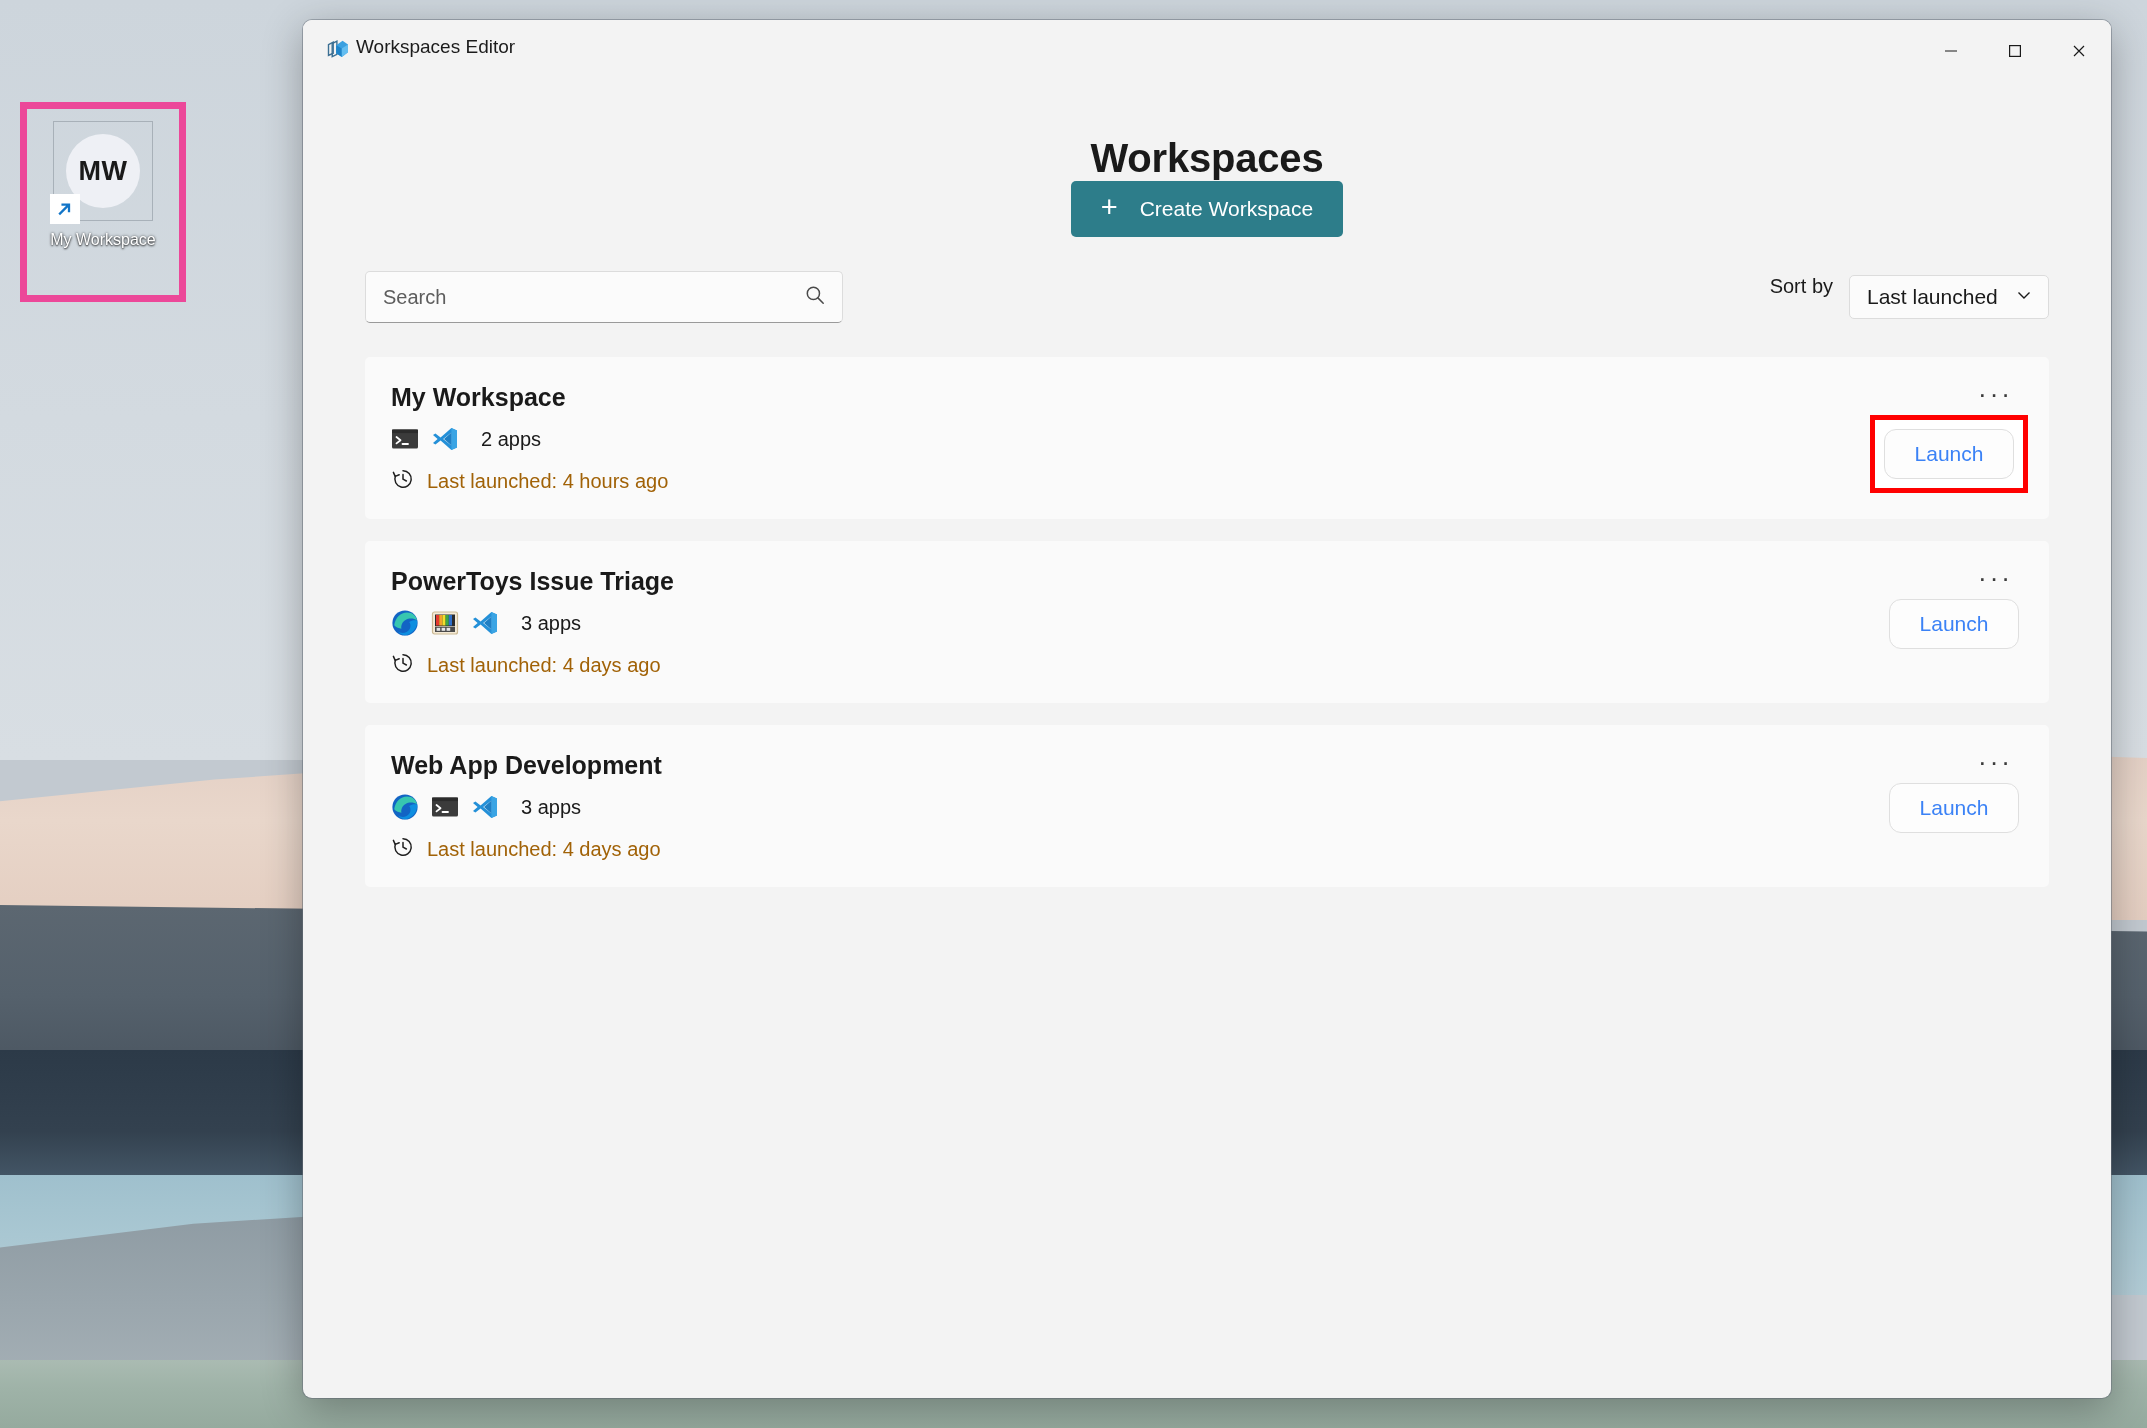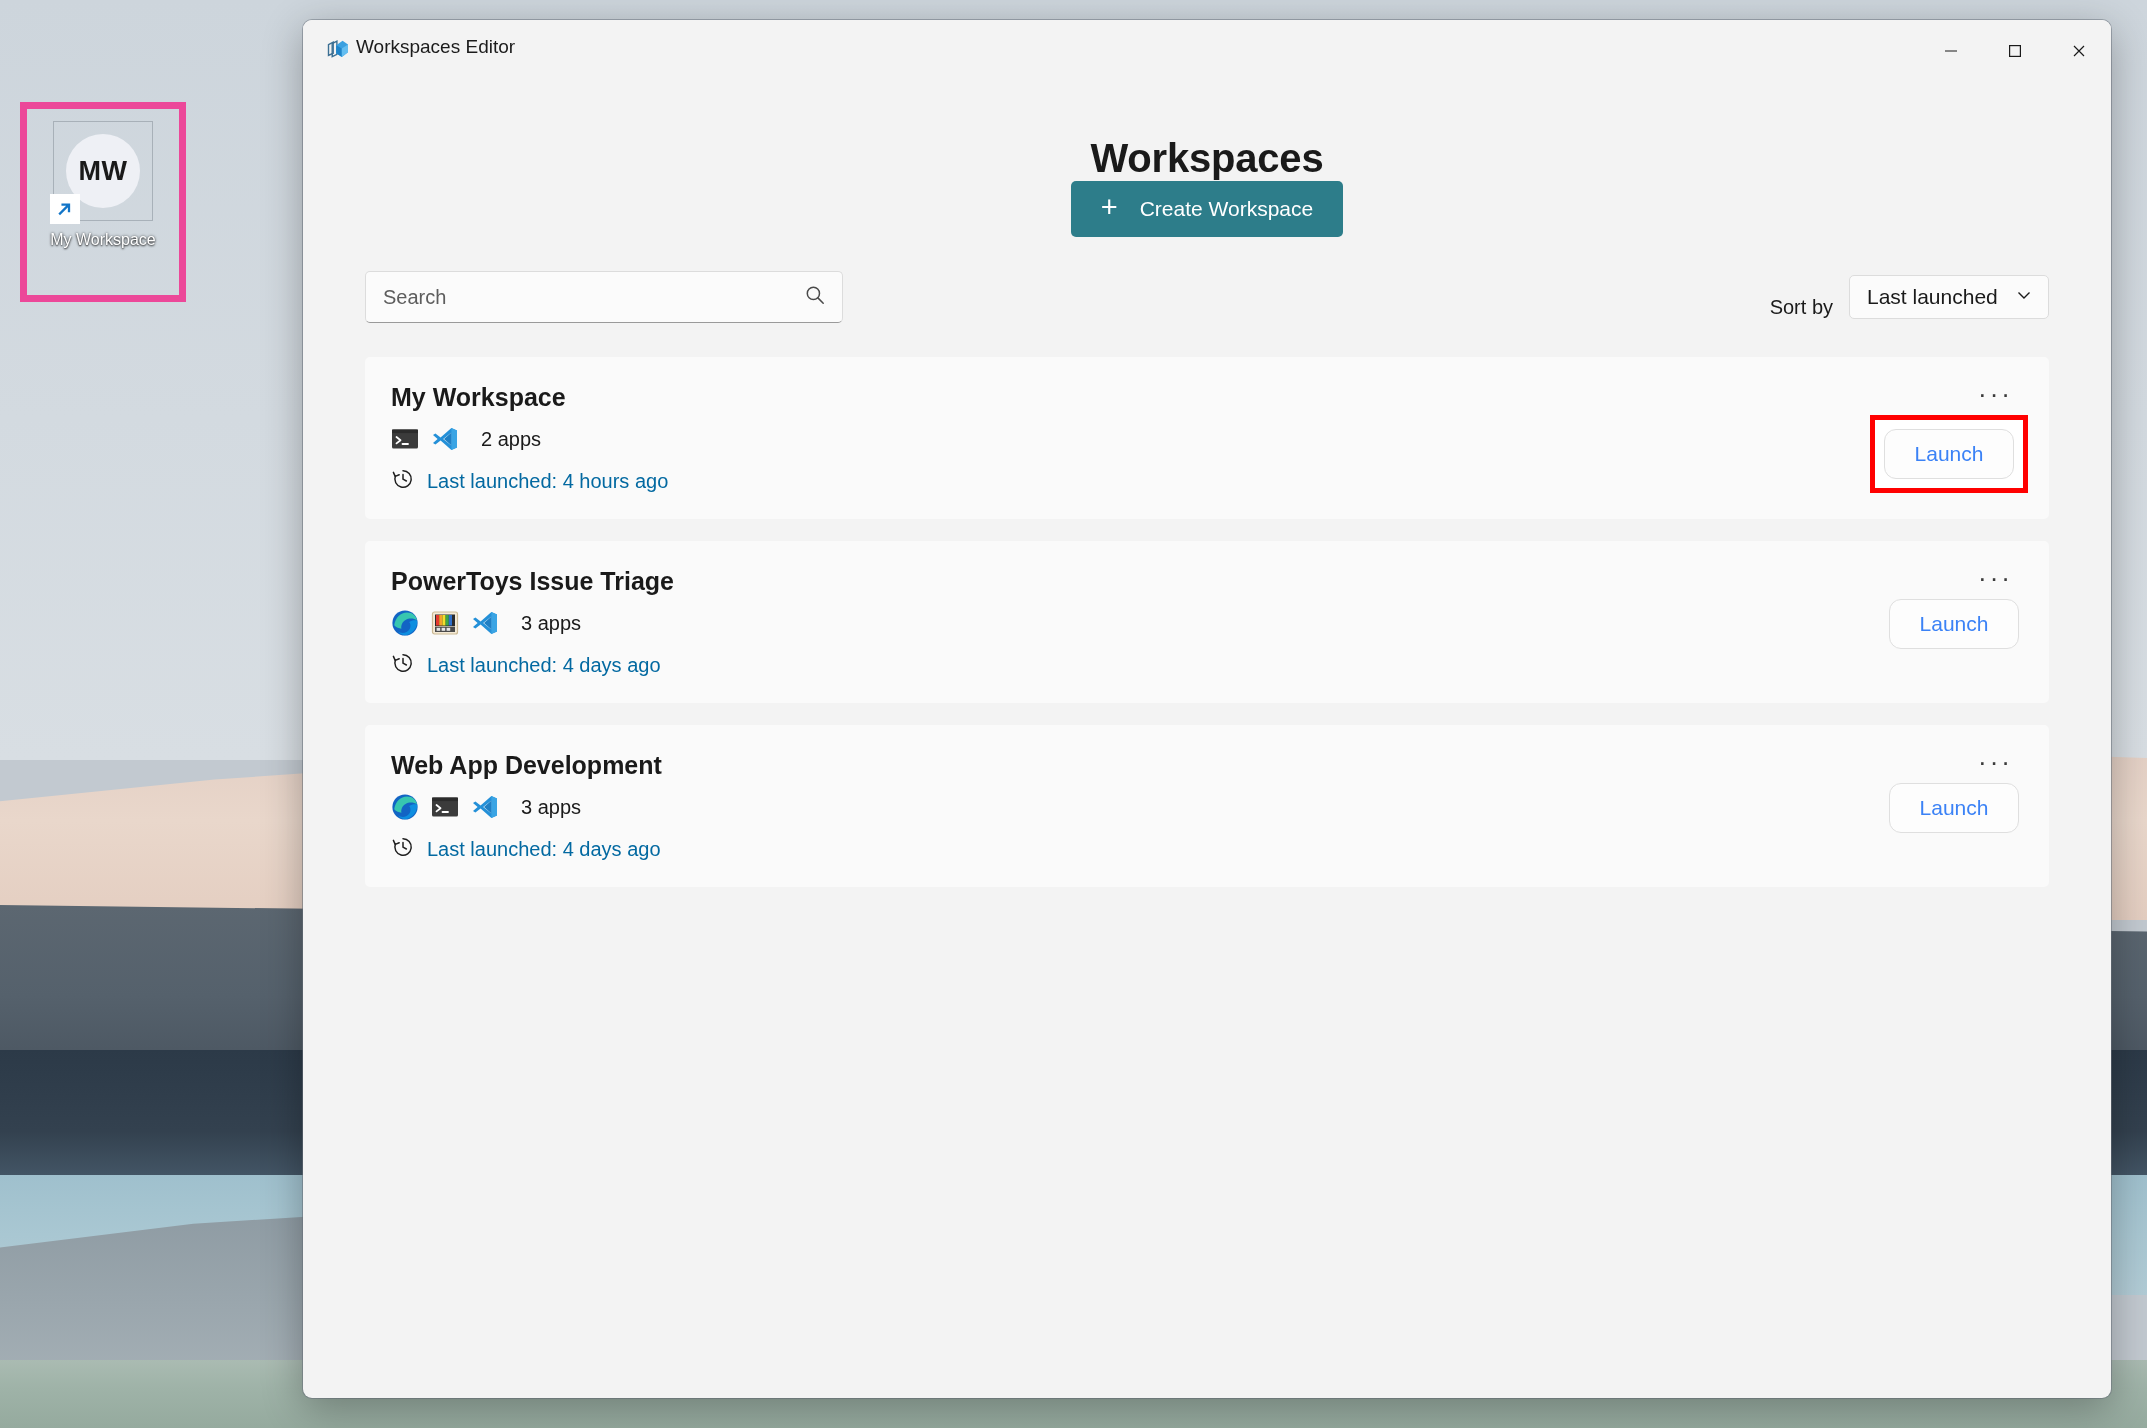--- a/index.html
+++ b/index.html
@@ -204,21 +204,21 @@
     color: #1a1a1a;
     outline: none;
   }
   #search-input::placeholder { color: #5d5d5d; }
   .search-icon {
     position: absolute;
     right: 17px; top: 50%;
     transform: translateY(-50%);
     pointer-events: none;
   }
-  .sort-wrap { display: flex; align-items: flex-end; gap: 16px; }
+  .sort-wrap { display: flex; align-items: flex-start; gap: 16px; }
   .sort-label { font-size: 20px; color: #1a1a1a; }
   #sort-select {
     width: 200px; height: 44px;
     background: #fbfbfb;
     border: 1px solid #dcdcdc;
     border-radius: 5px;
     display: flex;
     align-items: center;
     justify-content: space-between;
     padding: 0 14px 0 17px;
@@ -259,21 +259,21 @@
   .apps-count {
     font-size: 20px;
     color: #1a1a1a;
     margin-left: 10px;
   }
   .card-last-row {
     display: flex;
     align-items: center;
     gap: 12px;
   }
-  .last-text { font-size: 20px; color: #0369a1; }
+  .last-text { font-size: 20px; color: #a16207; }
 
   .card-right {
     display: flex;
     flex-direction: column;
     align-items: flex-end;
     height: 100%;
   }
   .ellipsis-btn {
     font-size: 26px;
     line-height: 14px;

